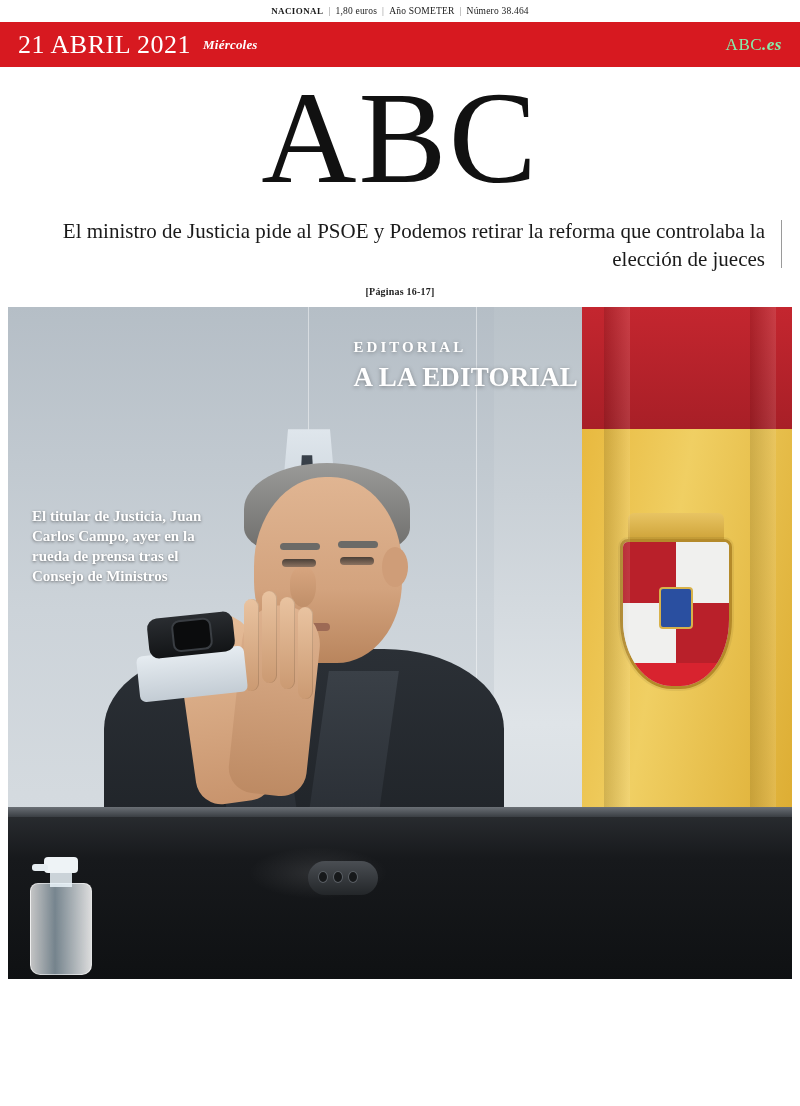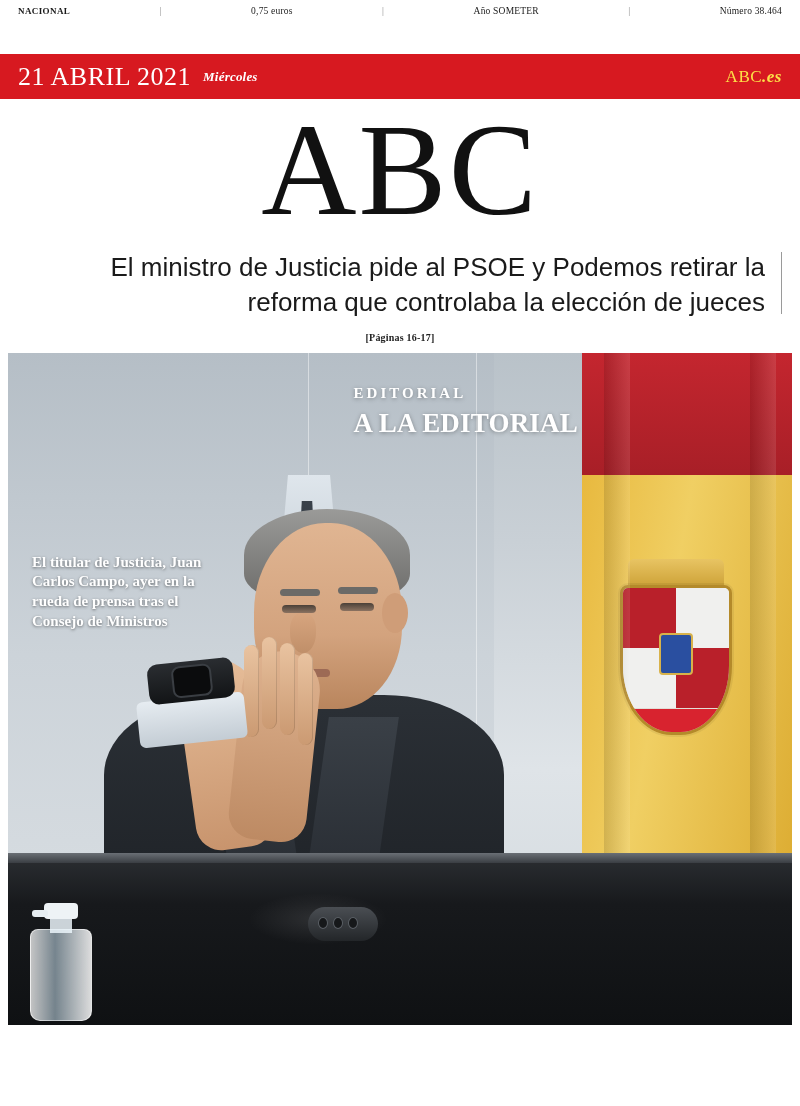--- a/index.html
+++ b/index.html
@@ -15,59 +15,58 @@
     width: 800px;
     height: 1106px;
     background: #ffffff;
   }
 
   
   .topbar {
     height: 22px;
     display: flex;
     align-items: center;
-    justify-content: space-between;
+    justify-content: center;
     padding: 0 18px;
     font-family: "Liberation Serif", serif;
     font-size: 9.5px;
     color: #1a1a1a;
     letter-spacing: .2px;
   }
   .topbar .nacional { font-weight: bold; font-size: 9px; letter-spacing: .4px; }
   .topbar .sep { margin: 0 5px; color: #888; }
 
   
   .redband {
     position: relative;
     height: 45px;
     background: #d71920;
     display: flex;
     align-items: center;
     padding: 0 18px;
-    margin-top: 32px;
   }
   .date {
     color: #ffffff;
     font-family: "Liberation Serif", serif;
     font-size: 26px;
     letter-spacing: .5px;
     line-height: 1;
   }
   .weekday {
     color: #ffffff;
     font-family: "Liberation Serif", serif;
     font-style: italic;
     font-weight: bold;
     font-size: 13px;
     margin-left: 12px;
     letter-spacing: .2px;
   }
   .abc-es {
     margin-left: auto;
-    color: #fde047;
+    color: #86efac;
     font-family: "Liberation Serif", serif;
     font-size: 17px;
     letter-spacing: .5px;
   }
   .abc-es b { font-weight: normal; }
   .abc-es .es { font-weight: bold; font-style: italic; }
 
   
   .masthead {
     text-align: center;
@@ -99,22 +98,22 @@
 
   
   .subheads {
     display: flex;
     margin-top: 18px;
     padding: 0 18px;
     align-items: stretch;
   }
   .subcol {
     flex: 1;
-    font-family: Liberation Sans, sans-serif;
-    font-size: 26px;
+    font-family: Liberation Serif, serif;
+    font-size: 21px;
     line-height: 1.33;
     color: #1a1a1a;
   }
   .subcol.left { text-align: right; padding-right: 16px; }
   .subcol.right { text-align: center; padding-left: 16px; }
   .subdivider {
     width: 1px;
     background: #9a9a9a;
     margin: 2px 0 6px 0;
   }
@@ -393,21 +392,21 @@
   }
 </style>
 </head>
 <body>
 
 <div class="page">
 
   <div class="topbar">
     <span class="nacional">NACIONAL</span>
     <span class="sep">|</span>
-    <span>0,75 euros</span>
+    <span>1,80 euros</span>
     <span class="sep">|</span>
     <span>Año SOMETER</span>
     <span class="sep">|</span>
     <span>Número 38.464</span>
   </div>
 
   <div class="redband">
     <span class="date">21 ABRIL 2021</span>
     <span class="weekday">Miércoles</span>
     <span class="abc-es">

